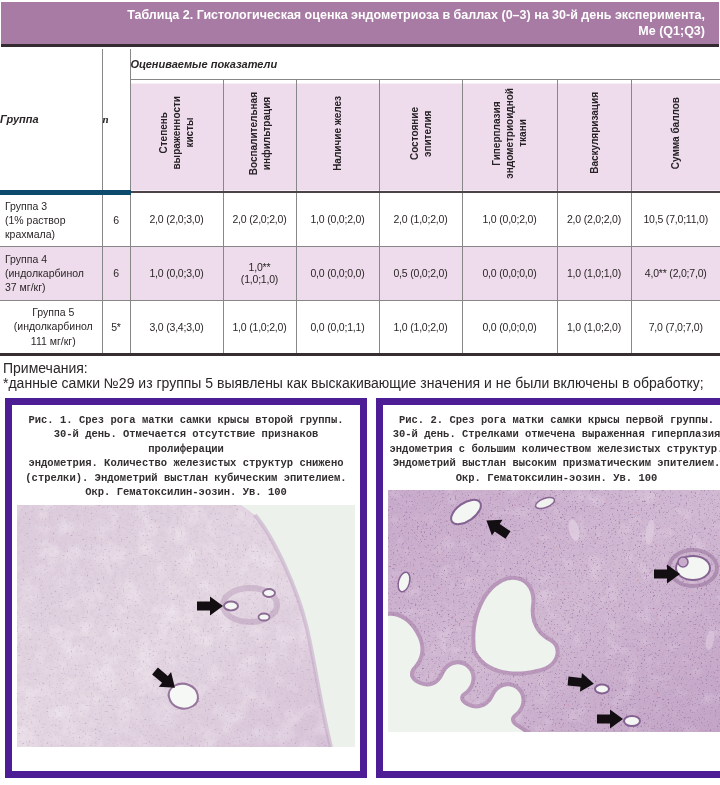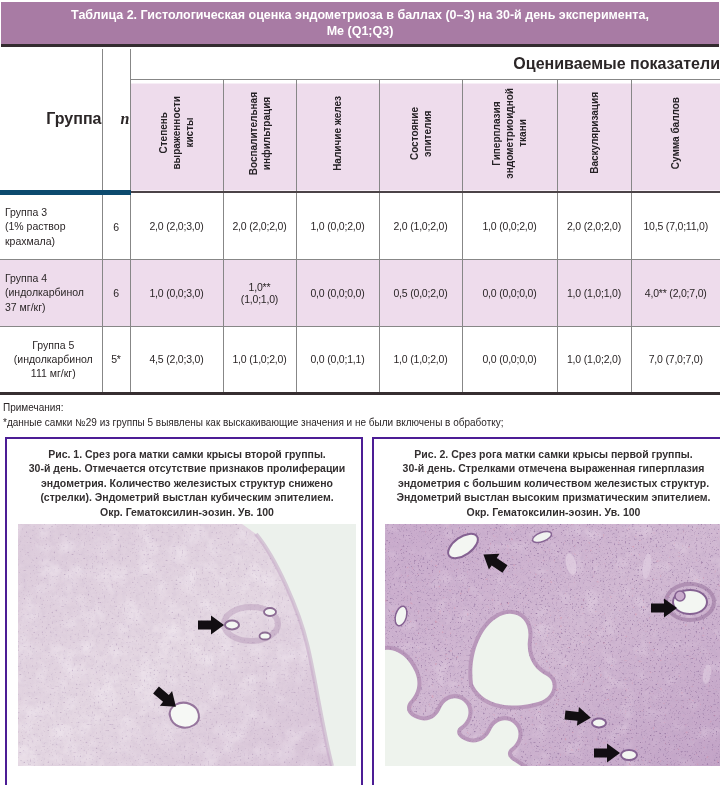--- a/index.html
+++ b/index.html
@@ -7,63 +7,63 @@
     font-family: "Liberation Sans", sans-serif; color: #2b2627; }
 
   
   .title-bar {
     margin: 2px 1px 0 1px;
     background: #a87ba4;
     color: #fff;
     font-weight: bold;
     font-size: 12.5px;
     line-height: 16px;
-    text-align: center;
+    text-align: right;
     padding: 5px 14px;
     border-bottom: 3px solid #332b2f;
     white-space: pre-line;
   }
 
   
   table { width: 720px; border-collapse: collapse; margin-top: 2px; table-layout: fixed; }
   th, td { border: 1px solid #878787; vertical-align: middle; }
   th:first-child, td:first-child { border-left: none; }
   th:last-child, td:last-child { border-right: none; }
   .hdr-top th { border-top: none; height: 30px; background: #fff;
-    font-size: 16px; font-weight: bold; text-align: right; }
+    font-size: 11px; font-weight: bold; text-align: left; font-style: italic; }
   .hdr-top th.group-h, .hdr-top th.n-h { border-bottom: 5px solid #0c4a6e; }
   .n-h { font-style: italic; font-family: "Liberation Serif", serif; font-size: 12px; }
   .hdr-rot th {
     height: 113px; border-bottom: 2px solid #4b4347;
     background: linear-gradient(#ffffff 0, #ffffff 4px, #eedcec 4px);
     text-align: center; vertical-align: middle;
   }
   .rot {
     display: inline-block;
     writing-mode: vertical-rl;
     transform: rotate(180deg);
     font-weight: bold;
     font-size: 10px;
     line-height: 1.3;
     color: #262226;
     white-space: pre-line;
     max-height: 106px;
   }
-  .data-row { height: 67px; font-size: 10.5px; }
+  .data-row { height: 54px; font-size: 10.5px; }
   .data-row td { text-align: center; white-space: pre-line; letter-spacing: -0.2px; }
   .data-row td.c-group { text-align: left; padding-left: 5px; line-height: 1.35; letter-spacing: 0; }
   .data-row.alt td { background: #eedcec; }
   .data-row.last td { border-bottom: 3px solid #362e31; text-align: center; }
 
   
-  .notes { margin: 5px 4px 6px 3px; font-size: 10px; line-height: 15.5px; color: #2b2627; }
+  .notes { margin: 5px 4px 6px 3px; font-size: 14px; line-height: 15.5px; color: #2b2627; }
 
   
   .figures { display: flex; gap: 9px; margin: 4px 5px 0 5px; }
-  .panel { flex: 1; border: 2px solid #4c1d95; background: #fff; padding: 8px 5px 24px 11px; }
+  .panel { flex: 1; border: 7px solid #4c1d95; background: #fff; padding: 8px 5px 24px 5px; font-family: Liberation Mono, monospace; }
   .panel figcaption {
     font-weight: bold; font-size: 10.5px; line-height: 14.5px;
     text-align: center; color: #332f30; white-space: pre-line; margin-bottom: 5px;
   }
   .micro { display: block; margin: 0 auto; }
 </style>
 </head>
 <body>
 
 <div class="page">
@@ -129,21 +129,21 @@
       <td>0,5 (0,0;2,0)</td>
       <td>0,0 (0,0;0,0)</td>
       <td>1,0 (1,0;1,0)</td>
       <td>4,0** (2,0;7,0)</td>
     </tr>
     <tr class="data-row last">
       <td class="c-group">Группа 5
 (индолкарбинол
 111 мг/кг)</td>
       <td>5*</td>
-      <td>4,5 (2,0;3,0)</td>
+      <td>3,0 (3,4;3,0)</td>
       <td>1,0 (1,0;2,0)</td>
       <td>0,0 (0,0;1,1)</td>
       <td>1,0 (1,0;2,0)</td>
       <td>0,0 (0,0;0,0)</td>
       <td>1,0 (1,0;2,0)</td>
       <td>7,0 (7,0;7,0)</td>
     </tr>
   </tbody>
     </table>
 

